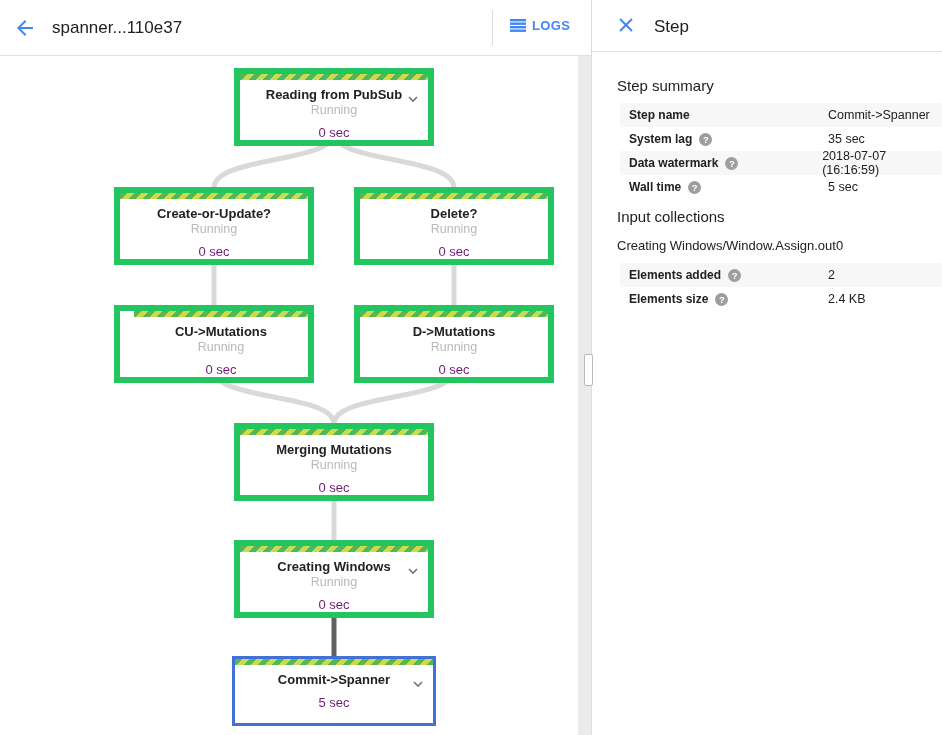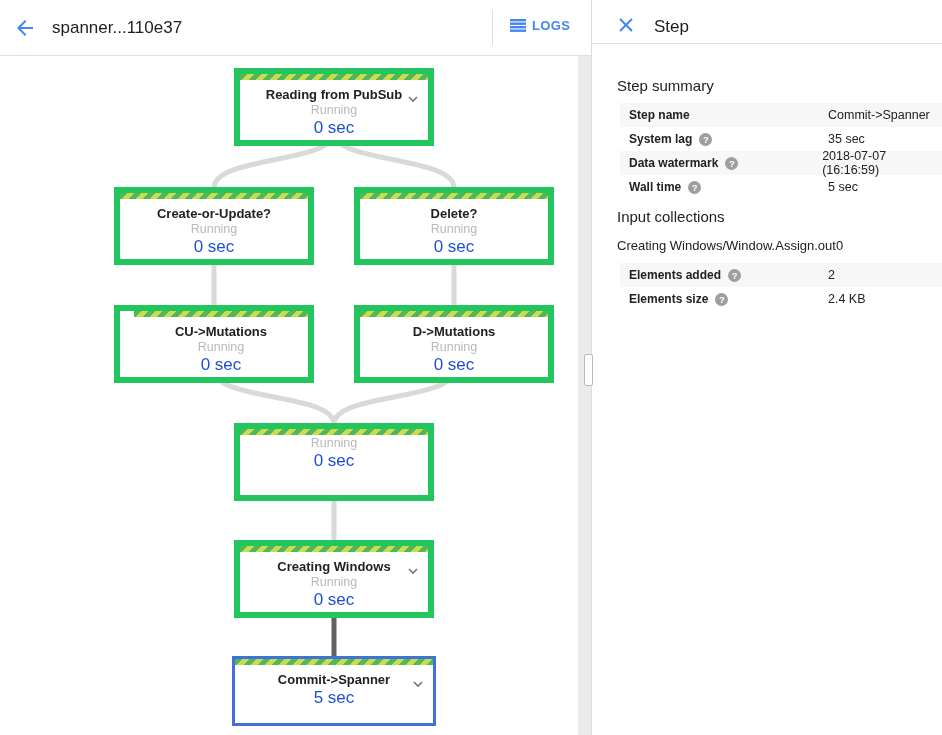--- a/index.html
+++ b/index.html
@@ -26,36 +26,36 @@
                      border:1px solid #b9b9b9; border-radius:2px; z-index:7; cursor:col-resize; }
   .v-divider { position:absolute; left:591px; top:0; width:1px; height:735px; background:#dadce0; z-index:6; }
 
   
   .node { position:absolute; width:200px; height:78px; background:#fff; border:6px solid #22c55e;
           text-align:center; cursor:pointer; }
   .stripe { height:6px; width:100%;
             background:repeating-linear-gradient(135deg,#50b75b 0px,#50b75b 5px,#cadc4c 5px,#cadc4c 10px); }
   .ntitle { margin-top:7px; font-size:13px; font-weight:bold; color:#212121; }
   .nstatus { margin-top:1px; font-size:12.5px; color:#b9b9b9; }
-  .ntime { margin-top:1px; font-size:17px; color:#1d4ed8; }
+  .ntime { margin-top:8px; font-size:13px; color:#701a75; }
   .chev { position:absolute; right:10px; top:15px; }
   .node.selected { border:3px solid #4170d8; width:204px; height:70px; }
 
   .n1 { left:234px; top:68px; }
   .n2 { left:114px; top:187px; }
   .n3 { left:354px; top:187px; }
   .n4 { left:114px; top:305px;padding-left:14px; }
   .n5 { left:354px; top:305px; }
   .n6 { left:234px; top:423px; }
   .n7 { left:234px; top:540px; }
   .n8 { left:232px; top:656px; }
 
   
   .panel { position:absolute; left:592px; top:0; width:350px; height:735px; background:#fff; }
-  .panel-header { position:absolute; left:0; top:0; width:350px; height:44px; border-bottom:1px solid #e0e0e0; }
+  .panel-header { position:absolute; left:0; top:0; width:350px; height:52px; border-bottom:1px solid #e0e0e0; }
   .close-btn { position:absolute; left:25px; top:16px; width:18px; height:18px; cursor:pointer; }
   .panel-title { position:absolute; left:62px; top:17px; font-size:17px; color:#212121; }
 
   .section-h { margin:21px 0 9px 25px; font-size:15px; color:#212121; }
   .ptable { margin-left:28px; }
   .prow { display:flex; align-items:center; height:24px; padding-left:9px;gap:40px; }
   .prow.shaded { background:#f7f7f7; }
   .plabel { width:159px; font-size:12px; font-weight:bold; color:#212121; display:flex; align-items:center; }
   .pvalue { font-size:12.5px; color:#212121; }
   .help { display:inline-block; width:13px; height:13px; margin-left:7px; border-radius:50%;
@@ -129,20 +129,21 @@
 
       <div class="node n5">
         <div class="stripe"></div>
         <div class="ntitle">D-&gt;Mutations</div>
         <div class="nstatus">Running</div>
         <div class="ntime">0 sec</div>
       </div>
 
       <div class="node n6">
         <div class="stripe"></div>
+        <div class="ntitle">Merging Mutations</div>
         <div class="nstatus">Running</div>
         <div class="ntime">0 sec</div>
       </div>
 
       <div class="node n7">
         <div class="stripe"></div>
         <div class="ntitle">Creating Windows</div>
         <div class="nstatus">Running</div>
         <div class="ntime">0 sec</div>
         <span class="chev">

